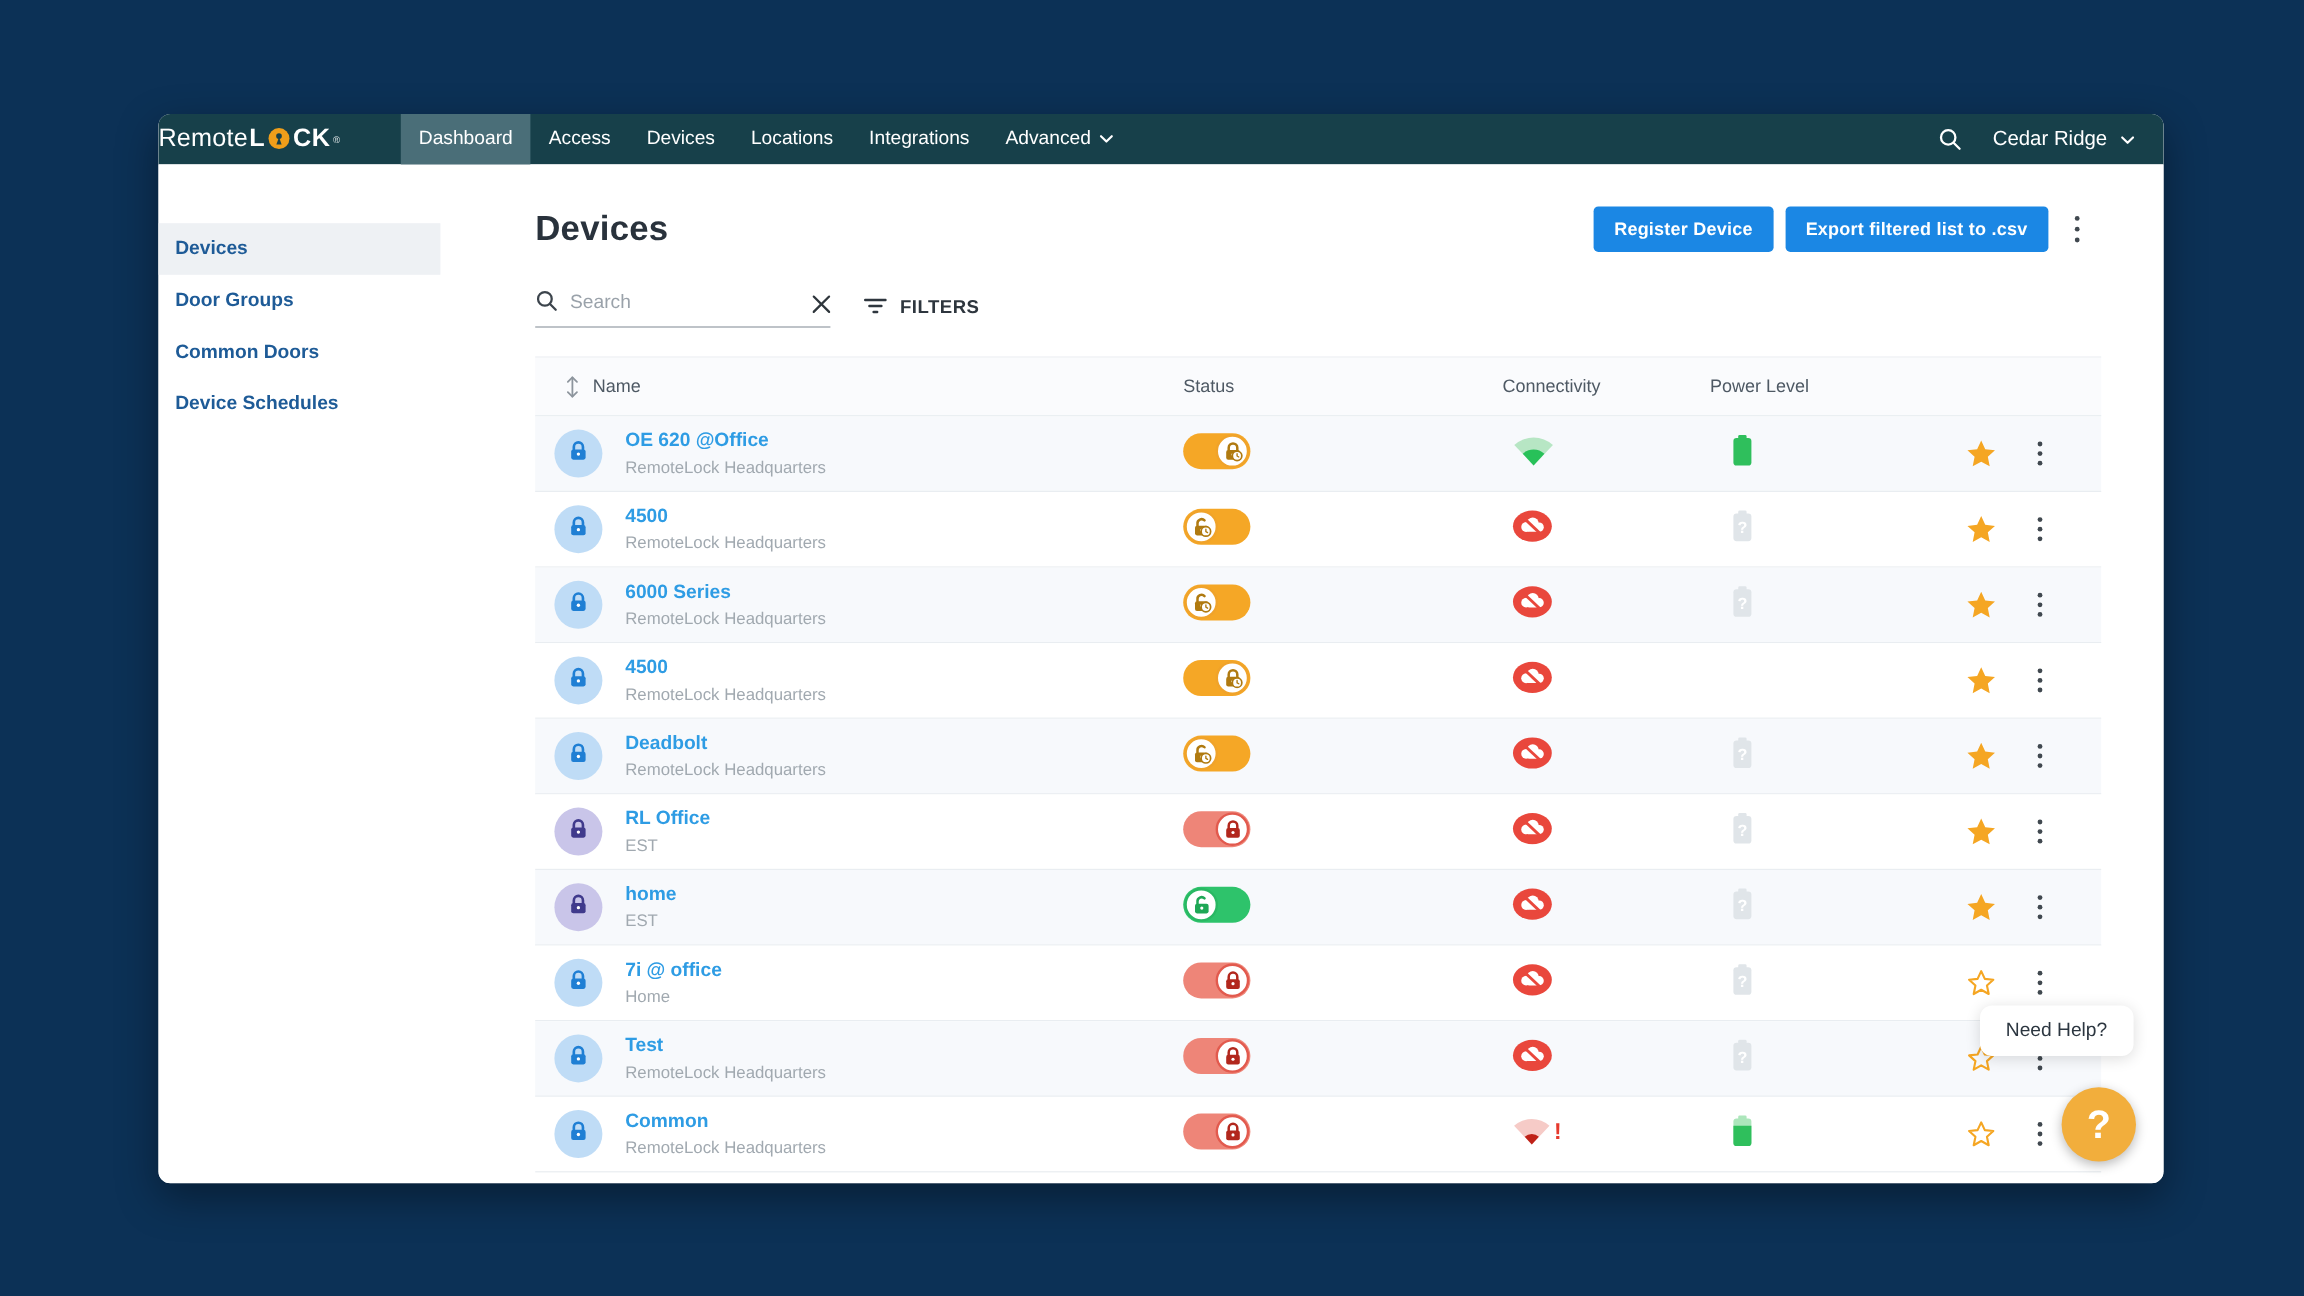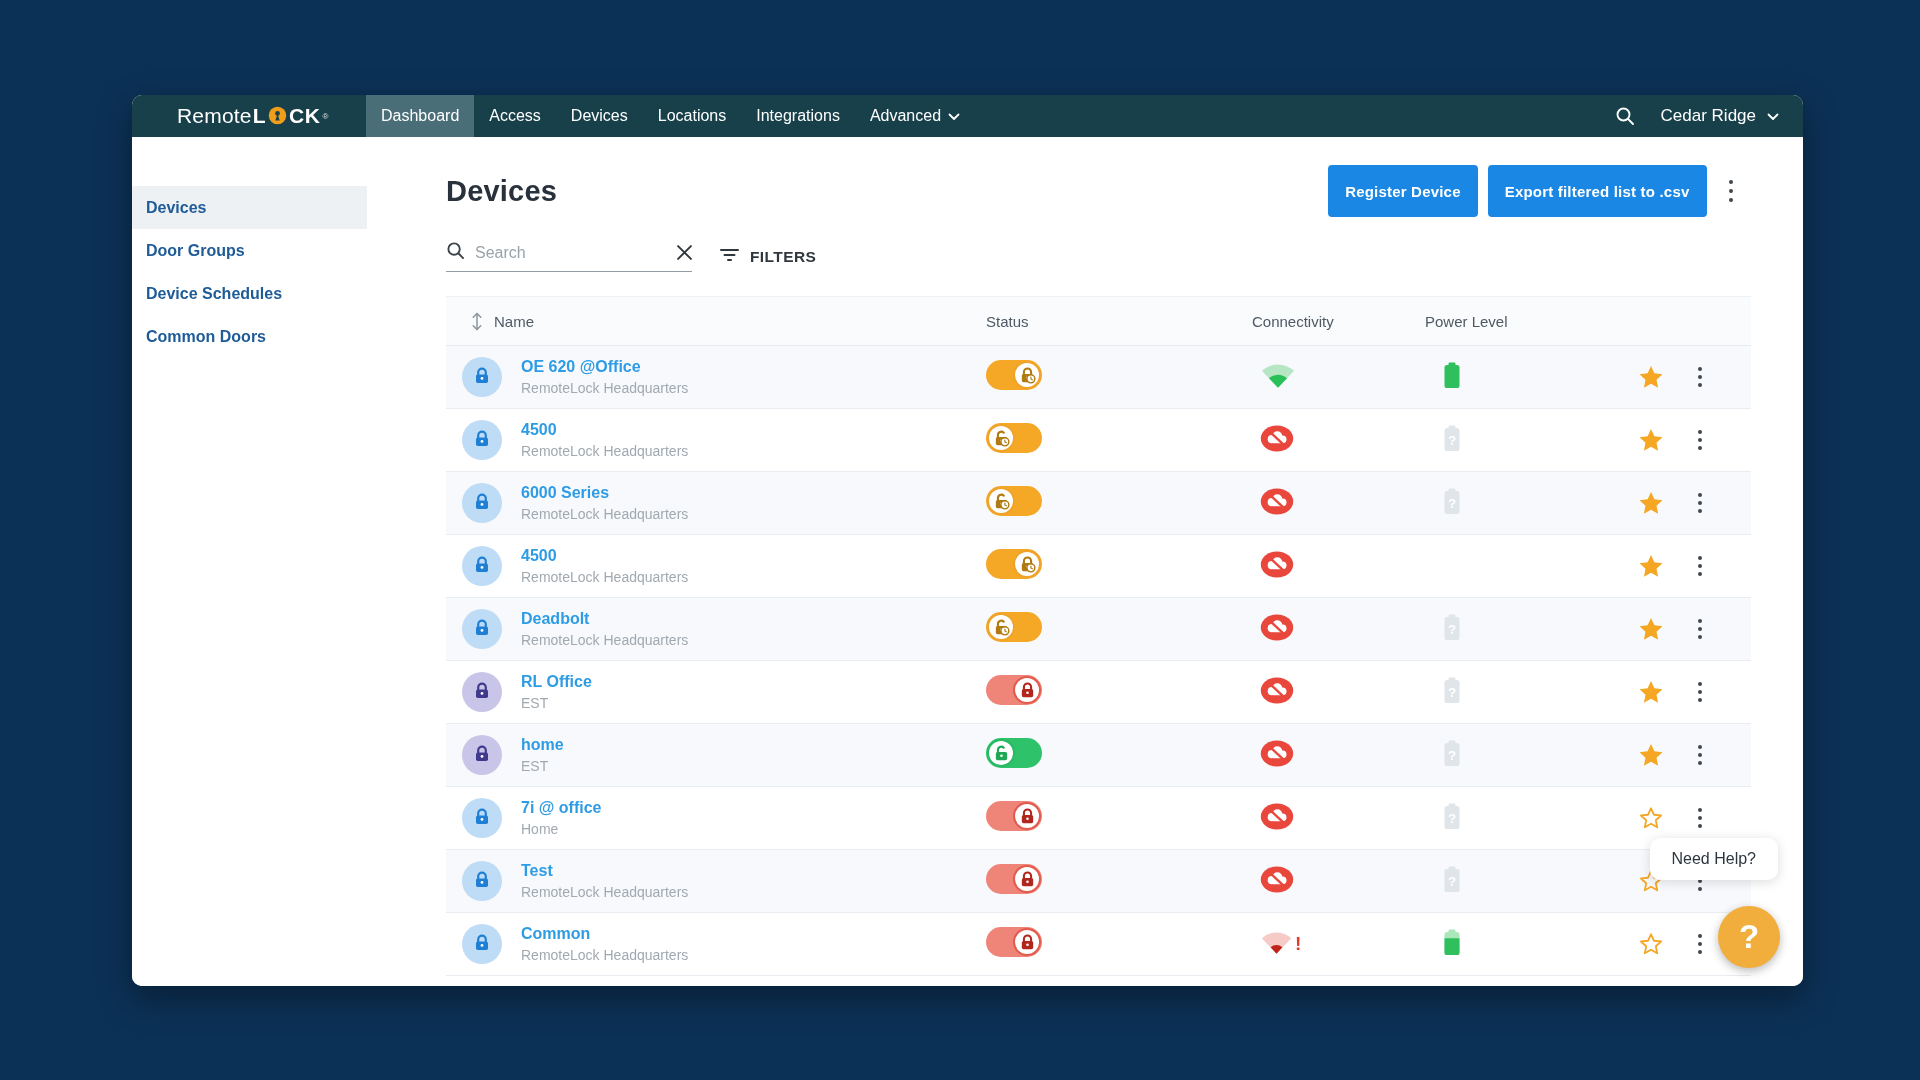--- a/index.html
+++ b/index.html
@@ -6,21 +6,21 @@
   html,body { width:1920px; height:1080px; }
   body { font-family:"Liberation Sans", sans-serif; background:#0c3156; overflow:hidden; }
   .page { position:relative; width:1920px; height:1080px; }
 
   
   .app-window { position:absolute; left:132px; top:95px; width:1671px; height:891px;
     background:#fff; border-radius:10px; overflow:hidden; box-shadow:0 12px 34px rgba(0,0,0,0.38); }
 
   
   .topnav { height:42px; background:#17404a; display:flex; align-items:stretch; color:#fff; }
-  .logo { width:202px; display:flex; align-items:center; padding-left:13px; gap:1px; white-space:nowrap;margin-left:32px; }
+  .logo { width:202px; display:flex; align-items:center; gap:1px; white-space:nowrap; }
   .logo .lt { font-size:21px; font-weight:400; letter-spacing:0.2px; }
   .logo .lb { font-size:21px; font-weight:800; letter-spacing:0.5px; }
   .logo svg { margin:0 1px -3px 1px; }
   .logo .reg { font-size:8px; vertical-align:top; margin-left:1px; opacity:0.85; }
   .nav-tabs { display:flex; align-items:stretch; }
   .nav-tab { display:flex; align-items:center; gap:7px; padding:0 15px; font-size:16px; cursor:pointer; }
   .nav-tab.active { background:#4a6e78; }
   .nav-right { margin-left:auto; display:flex; align-items:center; gap:26px; padding-right:24px; }
   .nav-search { display:flex; align-items:center; cursor:pointer; }
   .account { display:flex; align-items:center; gap:11px; font-size:17px; cursor:pointer; }
@@ -30,21 +30,21 @@
   .sidebar { width:314px; padding-top:49px; flex:0 0 314px; }
   .side-item { width:235px; height:43px; display:flex; align-items:center; padding-left:14px;
     color:#1e5b97; font-size:16px; font-weight:600; cursor:pointer; }
   .side-item.active { background:#eef1f4; }
 
   .main { flex:1; position:relative; }
   .page-header { margin:34px 52px 0 0; display:flex; align-items:center; height:40px; }
   .page-title { font-size:29px; font-weight:600; color:#29323c; letter-spacing:0.2px; }
   .actions { margin-left:auto; display:flex; align-items:center; }
   .btn { background:#1b87e4; border:none; color:#fff; font-family:inherit; font-size:15px; font-weight:600;
-    height:52px; padding:0 17px; border-radius:4px; cursor:pointer; letter-spacing:0.2px; }
+    height:38px; padding:0 17px; border-radius:4px; cursor:pointer; letter-spacing:0.2px; }
   .btn + .btn { margin-left:10px; }
   .kebab { display:inline-flex; flex-direction:column; align-items:center; cursor:pointer; padding:4px; }
   .kebab i { width:4px; height:4px; border-radius:50%; background:#40484f; display:block; margin:2.2px 0; }
   .actions .kebab { margin-left:18px; margin-right:14px; }
   .actions .kebab i { width:4.5px; height:4.5px; }
 
   
   .toolbar { margin:30px 52px 0 0; display:flex; align-items:center; }
   .search-box { width:246px; display:flex; align-items:center; gap:10px;
     border-bottom:1px solid #949ca4; padding-bottom:7px; }
@@ -149,22 +149,22 @@
                 <path d="M1.5 1.5 L6 6 L10.5 1.5"></path>
               </svg></span>
         </span>
       </div>
     </header>
 
     <div class="content">
       <aside class="sidebar" id="sidebar">
           <div class="side-item active">Devices</div>
           <div class="side-item">Door Groups</div>
+          <div class="side-item">Common Doors</div>
           <div class="side-item">Device Schedules</div>
-          <div class="side-item">Common Doors</div>
         </aside>
 
       <main class="main">
         <div class="page-header">
           <h1 class="page-title">Devices</h1>
           <div class="actions">
             <button class="btn">Register Device</button>
             <button class="btn">Export filtered list to .csv</button>
             <span class="kebab">
                 <i></i>

